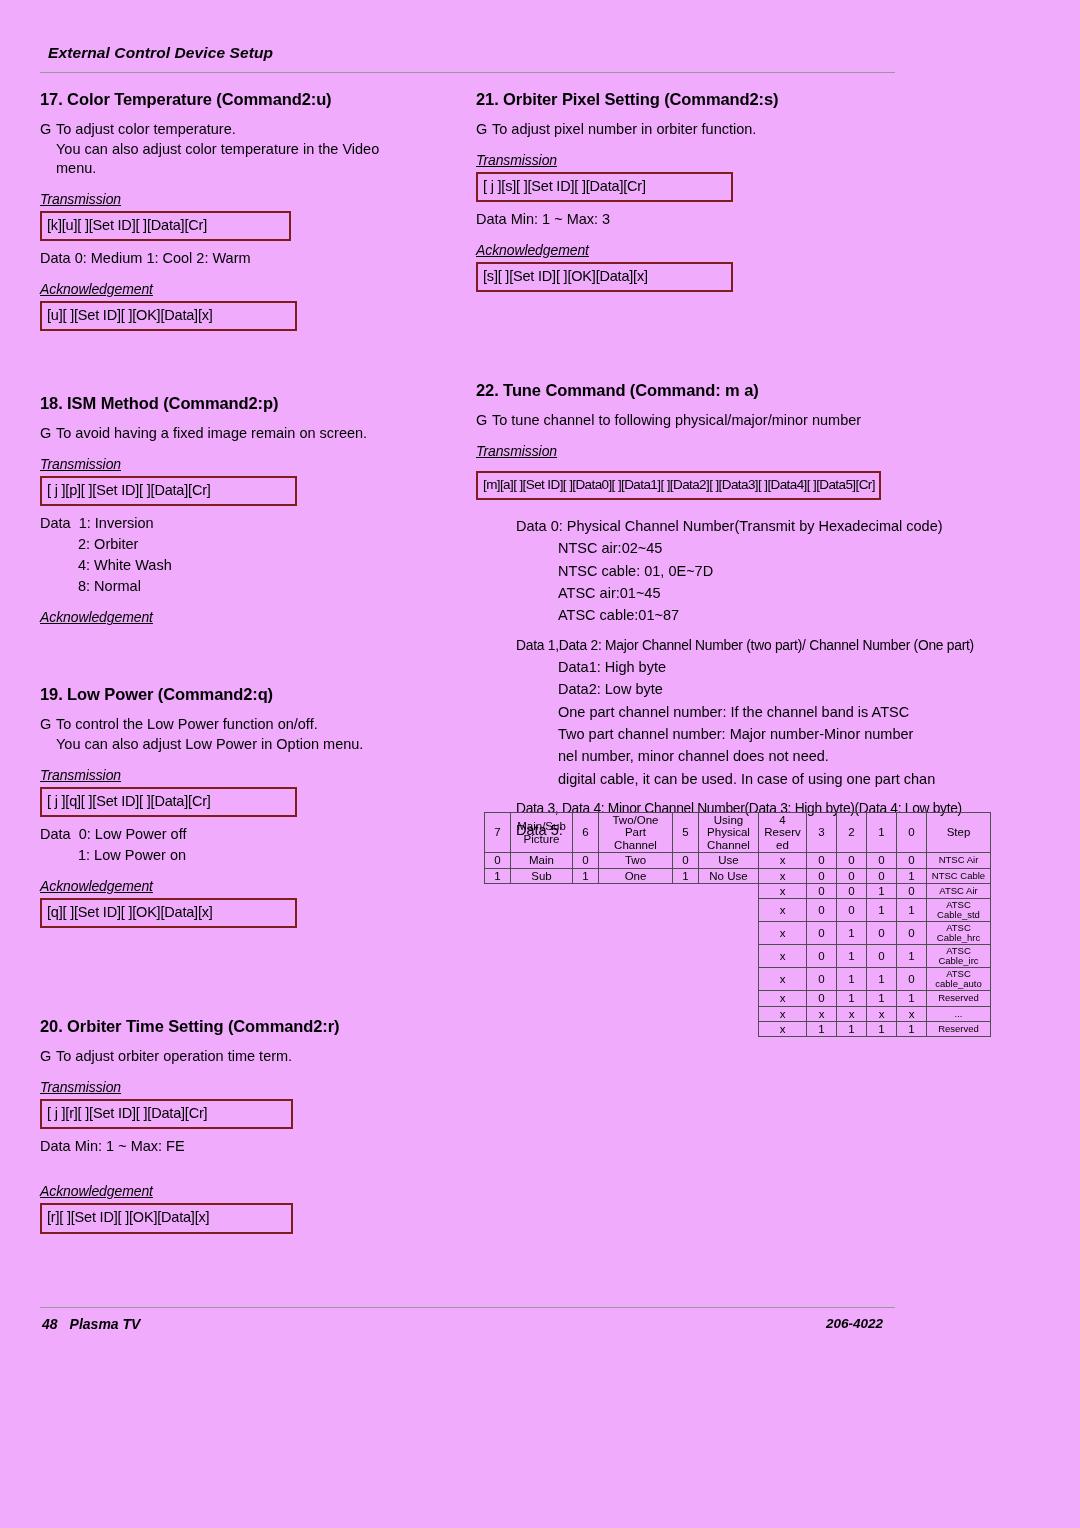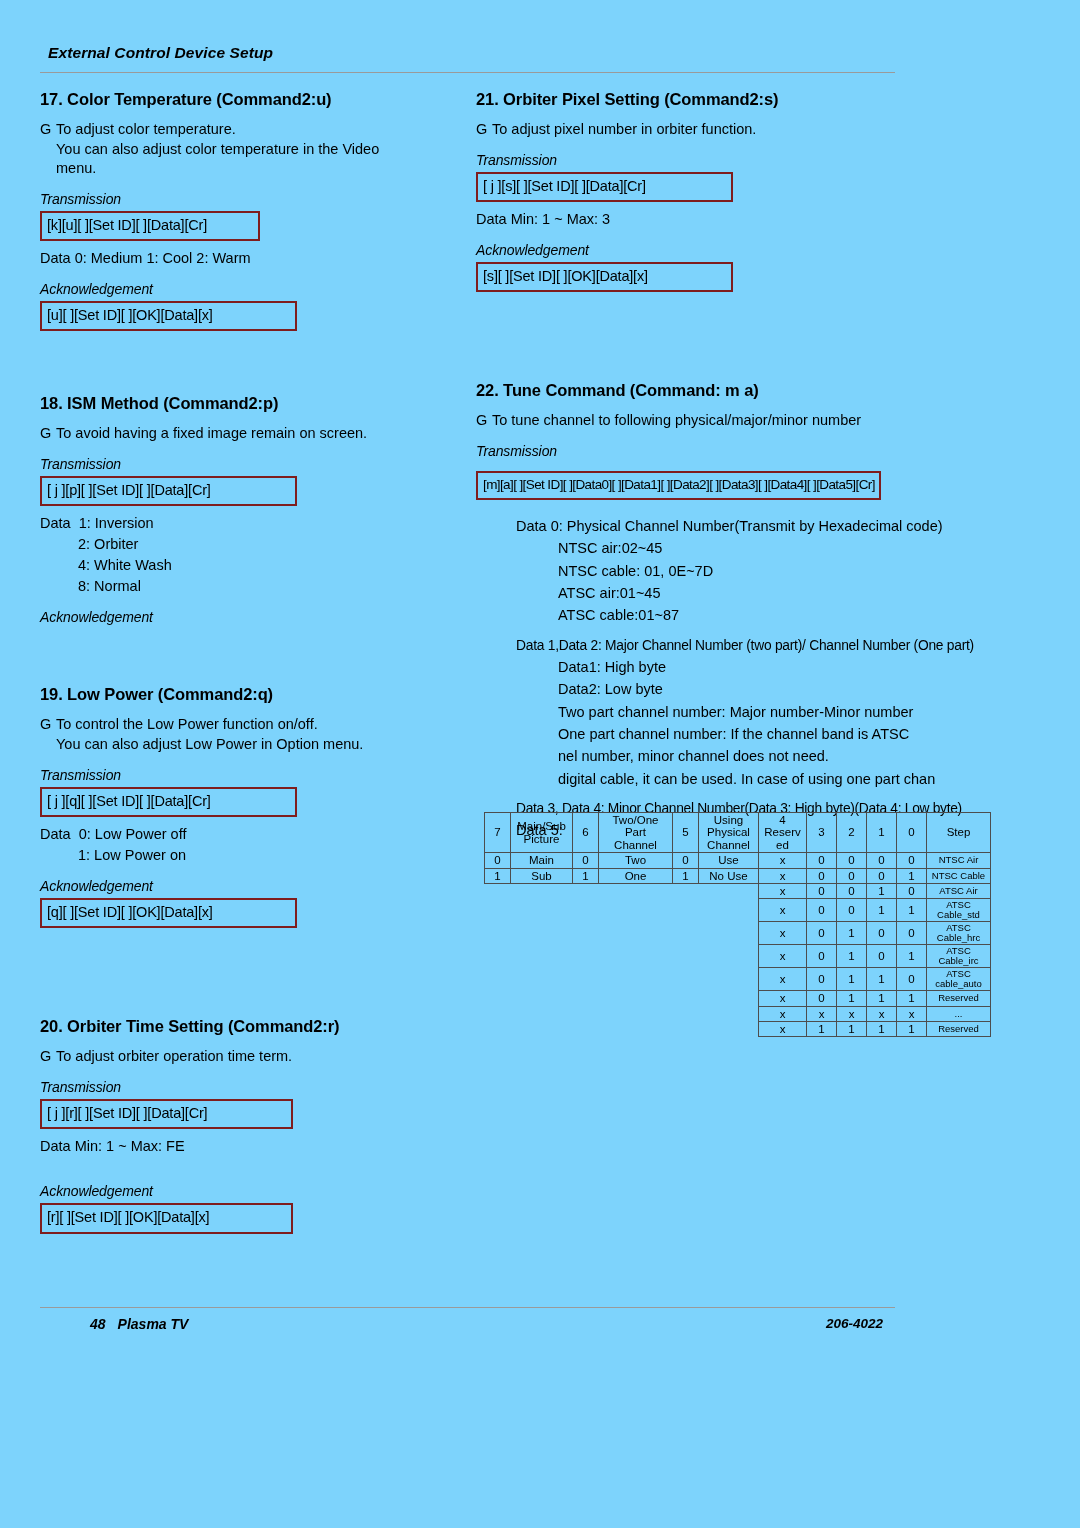--- a/index.html
+++ b/index.html
@@ -8,21 +8,21 @@
     background: #ffffff;
   }
   body {
     font-family: "Liberation Sans", sans-serif;
     color: #000000;
   }
   #page {
     position: relative;
     width: 1080px;
     height: 1528px;
-    background: #7dd3fc;
+    background: #f0abfc;
     overflow: hidden;
   }
 
   
   .header-title {
     position: absolute;
     left: 48px;
     top: 44px;
     font-size: 15.5px;
     font-style: italic;
@@ -64,35 +64,36 @@
     font-size: 14.5px;
     line-height: 1.35;
   }
   .bullet .btext {
     font-size: 14.5px;
     line-height: 1.35;
   }
   .label-u {
     font-size: 14px;
     font-style: italic;
+    text-decoration: underline;
     margin: 12px 0 4px 0;
     display: block;
     letter-spacing: -0.1px;
   }
   .codebox {
     border: 2px solid #7f1d1d;
     font-size: 14.5px;
     line-height: 1.2;
     padding: 4px 5px 5px 5px;
     margin: 0 0 7px 0;
     box-sizing: border-box;
     letter-spacing: -0.2px;
     white-space: nowrap;
   }
-  .w-left  { width: 220px; }
+  .w-left  { width: 251px; }
   .w-wide  { width: 257px; }
   .w-r     { width: 253px; }
   .w-tune  { width: 405px; }
 
   .dataline {
     font-size: 14.5px;
     line-height: 1.45;
     margin: 0 0 6px 0;
   }
   .dataline .dl-row  { display: block; white-space: pre; }
@@ -151,21 +152,21 @@
     background: #9a9a9a;
   }
   .footer-left {
     position: absolute;
     left: 42px;
     top: 1316px;
     font-size: 14px;
     font-style: italic;
     font-weight: bold;
   }
-  .footer-left .pg { margin-right: 12px; margin-left: 48px; }
+  .footer-left .pg { margin-right: 12px; }
   .footer-right {
     position: absolute;
     left: 826px;
     top: 1316px;
     font-size: 13.5px;
     font-style: italic;
     font-weight: bold;
   }
 </style>
 </head>
@@ -291,22 +292,22 @@
         <span class="line ind">ATSC air:01~45</span>
         <span class="line ind">ATSC cable:01~87</span>
       </div>
 
       <div class="gap-sm"></div>
 
       <div class="data-block">
         <span class="line" style="font-size:13.8px;letter-spacing:-0.25px;">Data 1,Data 2: Major Channel Number (two part)/ Channel Number (One part)</span>
         <span class="line ind2">Data1: High byte</span>
         <span class="line ind2">Data2: Low byte</span>
+        <span class="line ind2">One part channel number: If the channel band is ATSC</span>
         <span class="line ind2">Two part channel number: Major number-Minor number</span>
-        <span class="line ind2">One part channel number: If the channel band is ATSC</span>
         <span class="line ind2">nel number, minor channel does not need.</span>
         <span class="line ind2">digital cable, it can be used. In case of using one part chan</span>
       </div>
 
       <div class="gap-sm"></div>
 
       <div class="data-block">
         <span class="line" style="font-size:13.8px;letter-spacing:-0.3px;">Data 3, Data 4: Minor Channel Number(Data 3: High byte)(Data 4: Low byte)</span>
         <span class="line">Data 5:</span>
       </div>

